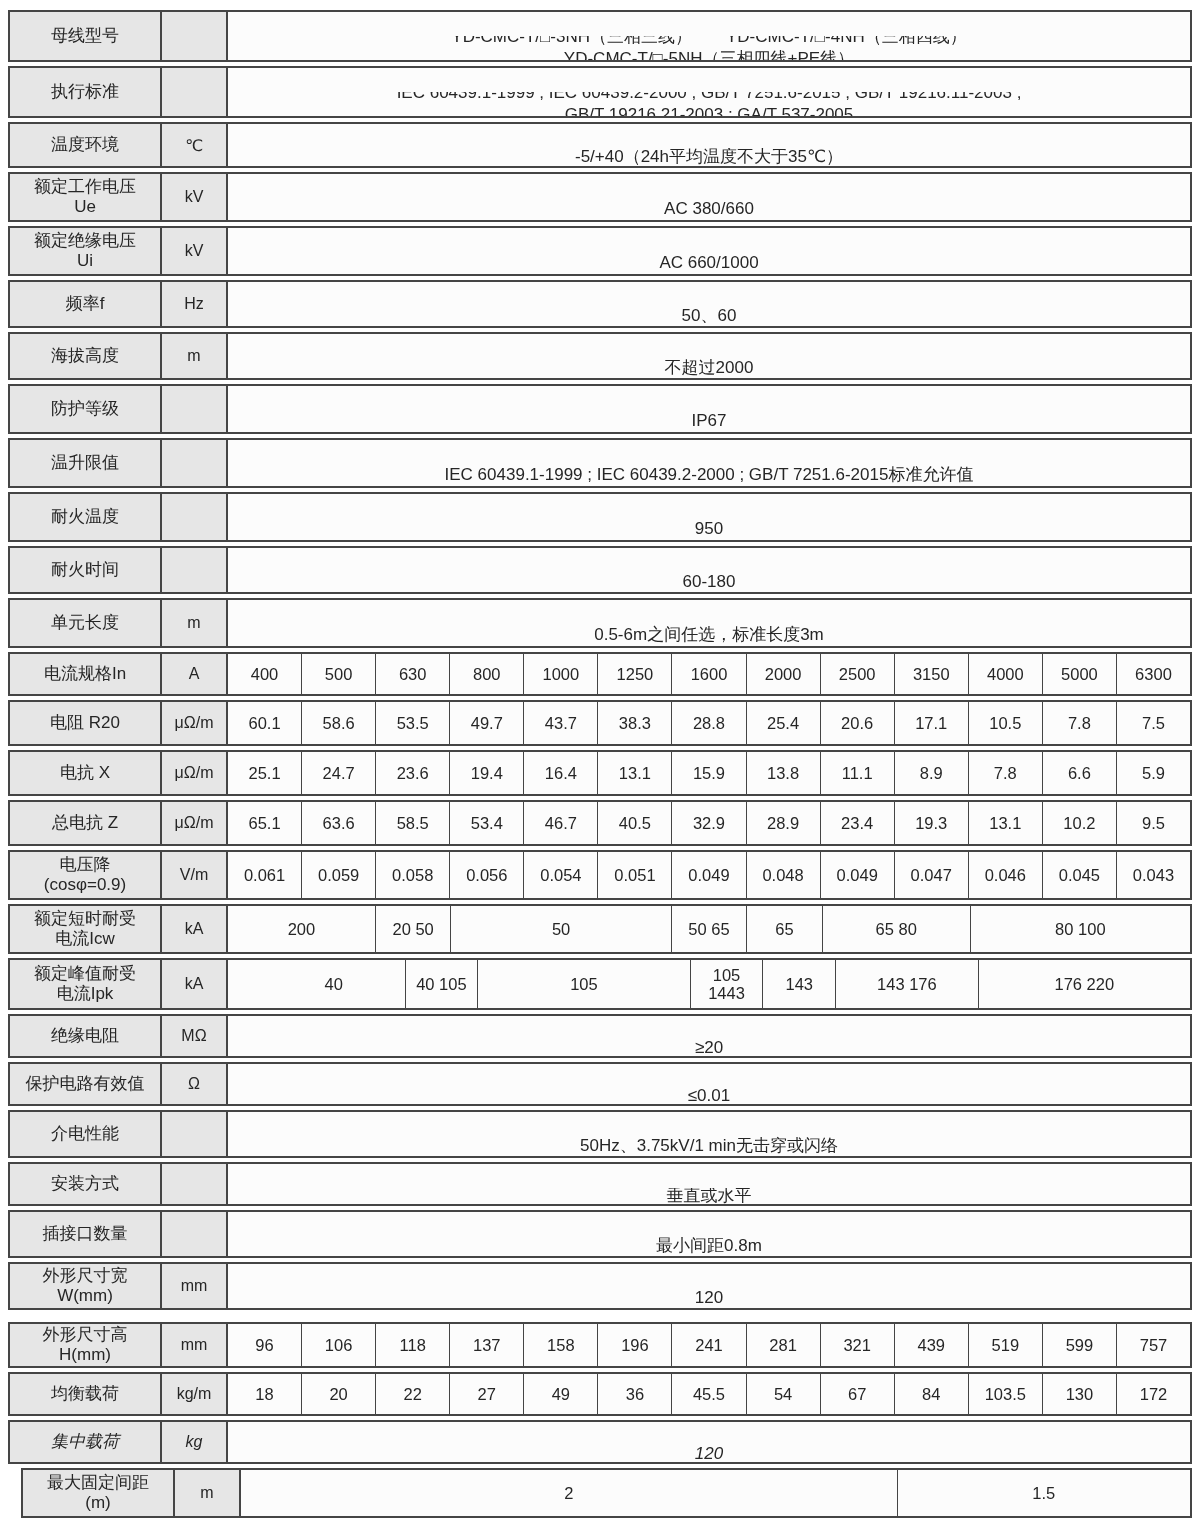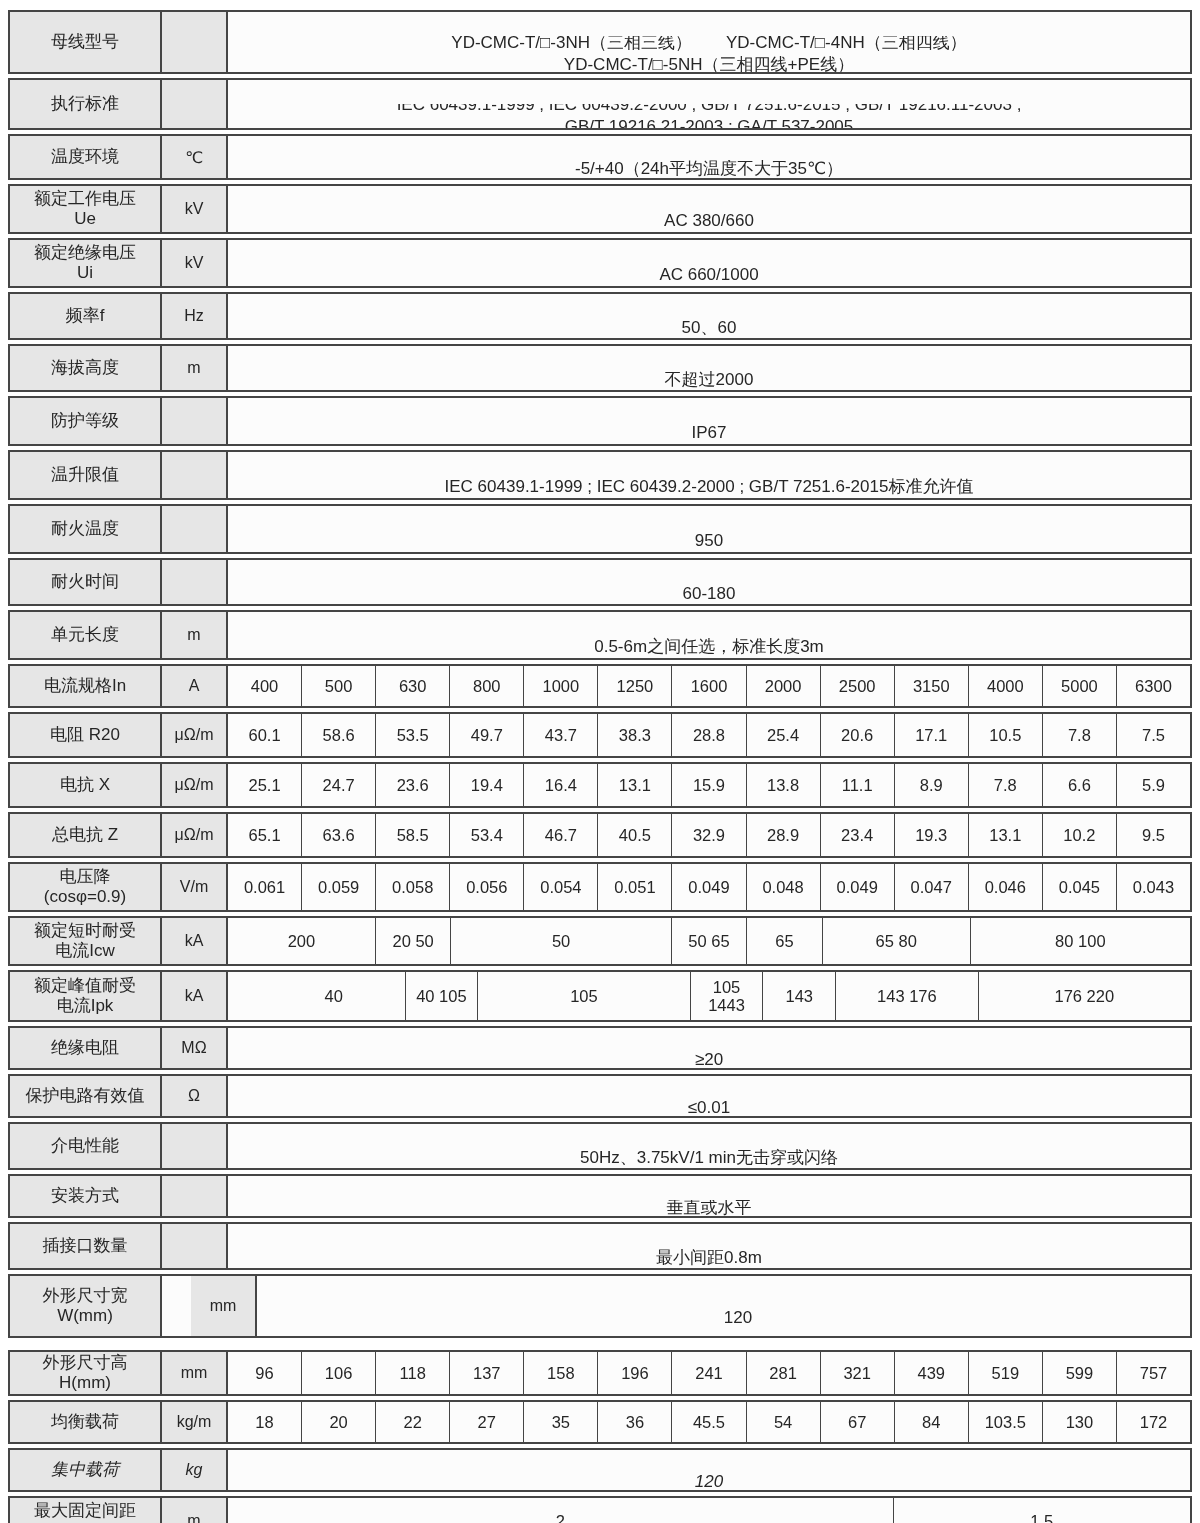--- a/index.html
+++ b/index.html
@@ -21,21 +21,21 @@
     padding:10px 8px 0 8px;
   }
   .row{
     display:flex;
     align-items:stretch;
     box-sizing:border-box;
     border:2px solid var(--border);
     margin-bottom:4px;
     background:var(--cell-bg);
   }
-  .row:last-child{margin-bottom:0;}
+  .row:last-child{margin-bottom:0;margin-left:13px;}
   .cell{
     display:flex;
     flex-direction:column;
     justify-content:center;
     align-items:center;
     text-align:center;
     box-sizing:border-box;
     overflow:hidden;
   }
   .label{
@@ -75,21 +75,21 @@
     border-left:1.5px solid var(--border);
     padding:0 1px;
   }
   .values > .cell:first-child{border-left:none;}
 </style>
 </head>
 <body>
 
 <div class="page">
   <div class="table">
-      <div class="row" style="height: 64px;">
+      <div class="row" style="height: 52px;">
         <div class="cell label">
           <div>母线型号</div>
         </div>
         <div class="cell unit"></div>
         <div class="values">
           <div class="cell vfull">
             <div>YD-CMC-T/□-3NH（三相三线）　　YD-CMC-T/□-4NH（三相四线）</div>
             <div>YD-CMC-T/□-5NH（三相四线+PE线）</div>
           </div>
         </div>
@@ -433,21 +433,21 @@
         <div class="cell label">
           <div>插接口数量</div>
         </div>
         <div class="cell unit"></div>
         <div class="values">
           <div class="cell vfull">
             <div>最小间距0.8m</div>
           </div>
         </div>
       </div>
-      <div class="row" style="height: 64px; gap: 29px;">
+      <div class="row" style="height: 48px;">
         <div class="cell label">
           <div>外形尺寸宽</div>
           <div>W(mm)</div>
         </div>
         <div class="cell unit">mm</div>
         <div class="values">
           <div class="cell vfull">
             <div>120</div>
           </div>
         </div>
@@ -477,21 +477,21 @@
       <div class="row" style="height: 44px;">
         <div class="cell label">
           <div>均衡载荷</div>
         </div>
         <div class="cell unit">kg/m</div>
         <div class="values">
           <div class="cell vcol">18</div>
           <div class="cell vcol">20</div>
           <div class="cell vcol">22</div>
           <div class="cell vcol">27</div>
-          <div class="cell vcol">35</div>
+          <div class="cell vcol">49</div>
           <div class="cell vcol">36</div>
           <div class="cell vcol">45.5</div>
           <div class="cell vcol">54</div>
           <div class="cell vcol">67</div>
           <div class="cell vcol">84</div>
           <div class="cell vcol">103.5</div>
           <div class="cell vcol">130</div>
           <div class="cell vcol">172</div>
         </div>
       </div>

